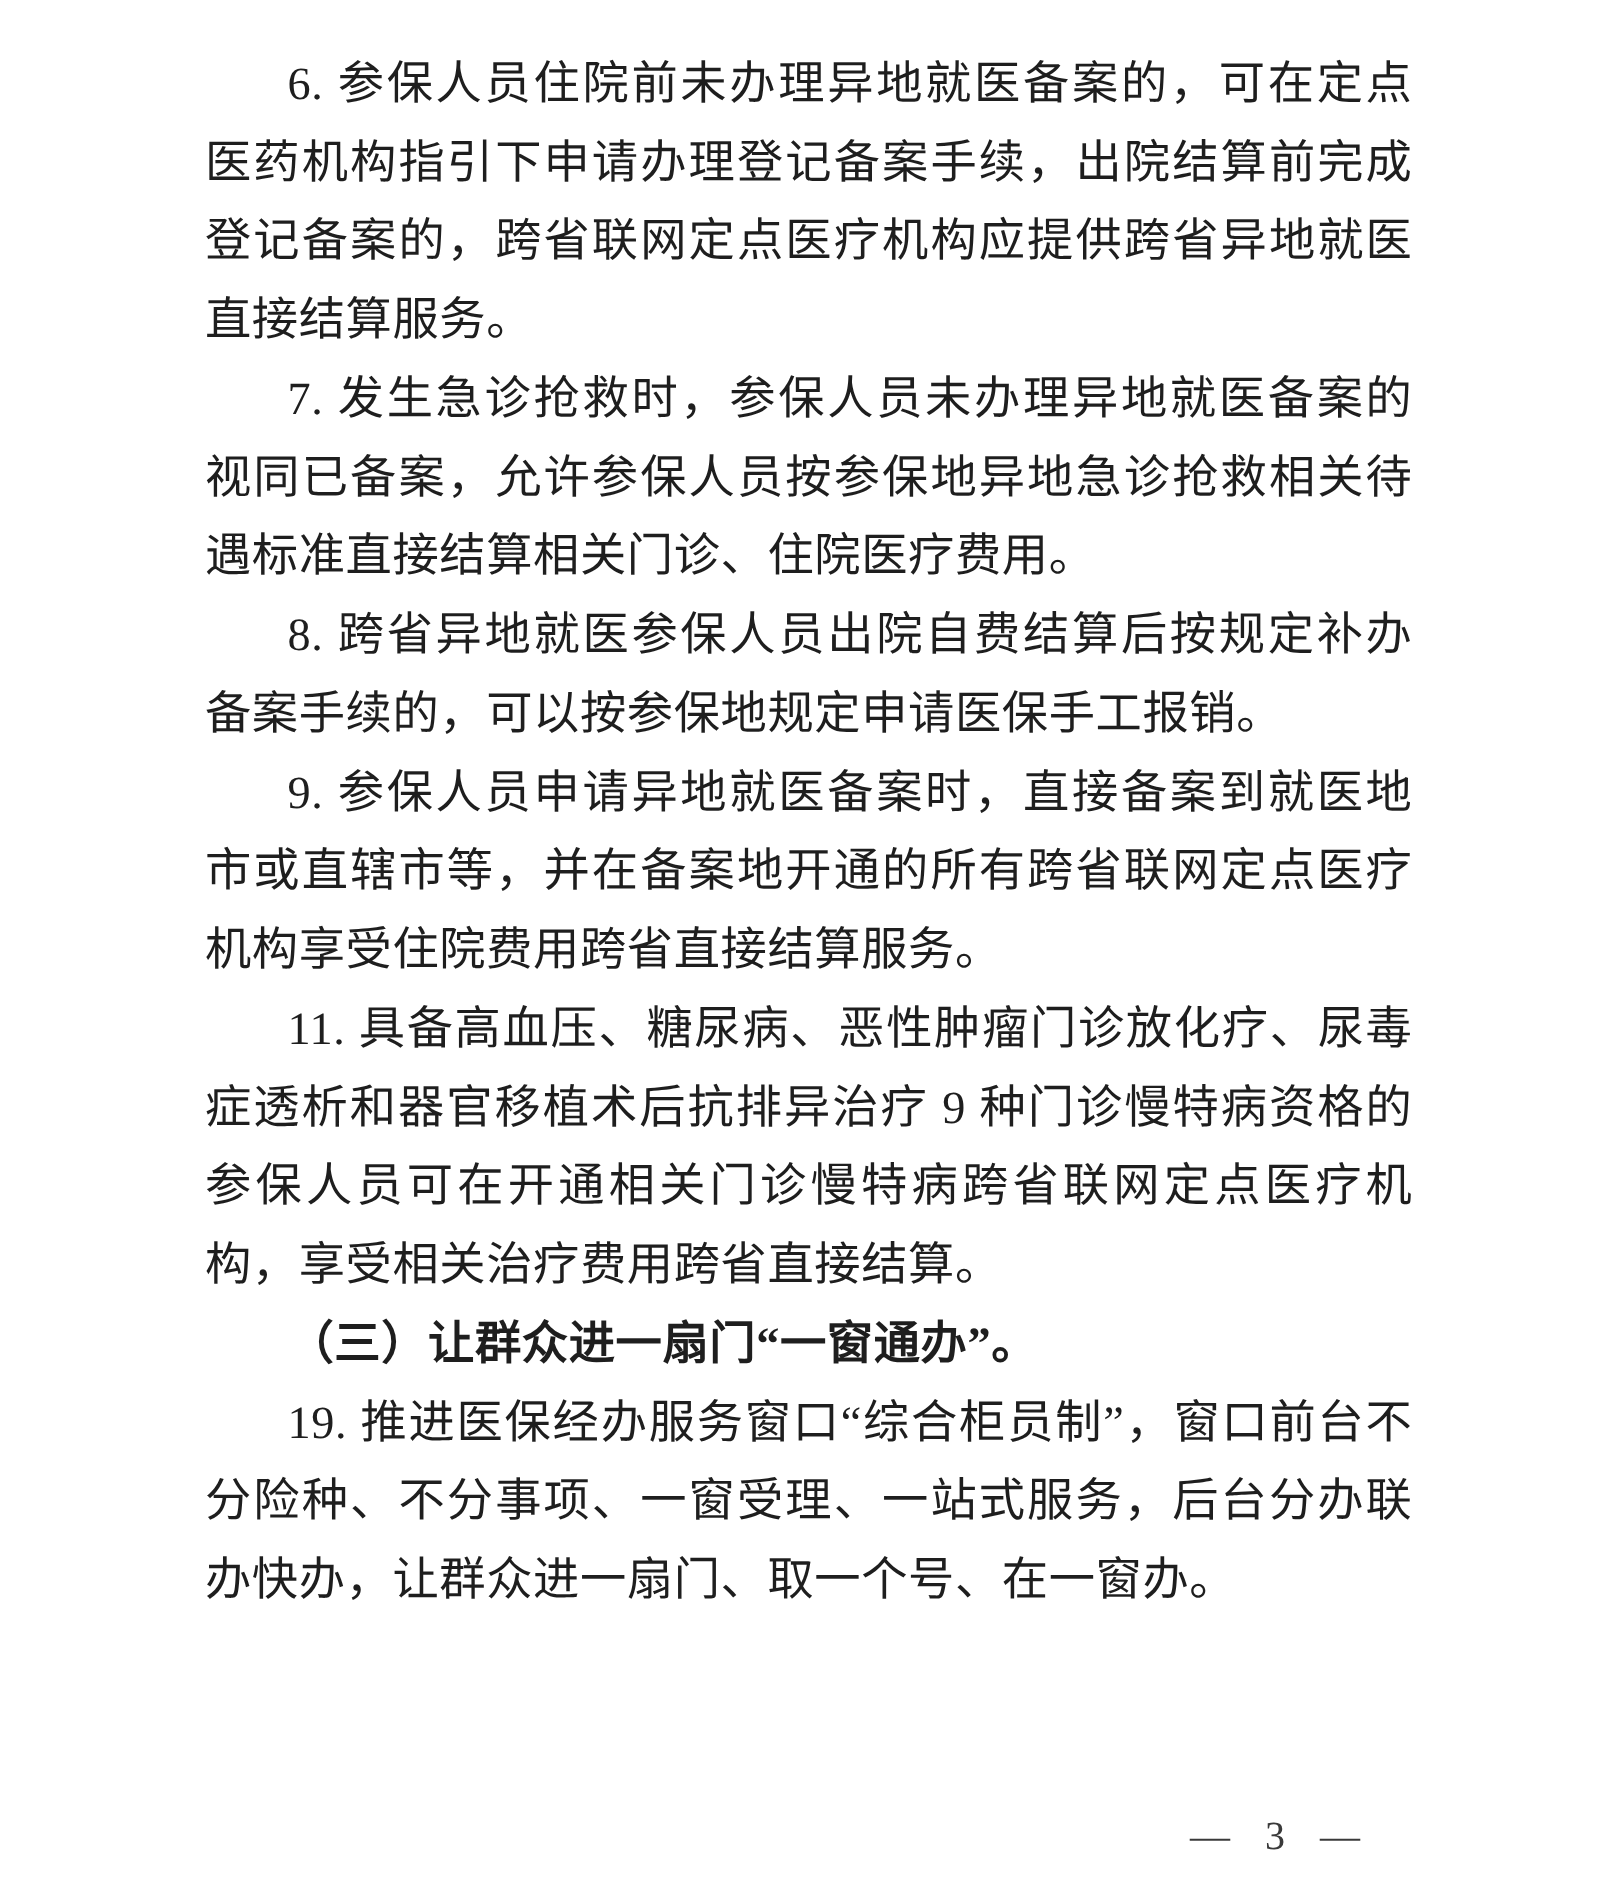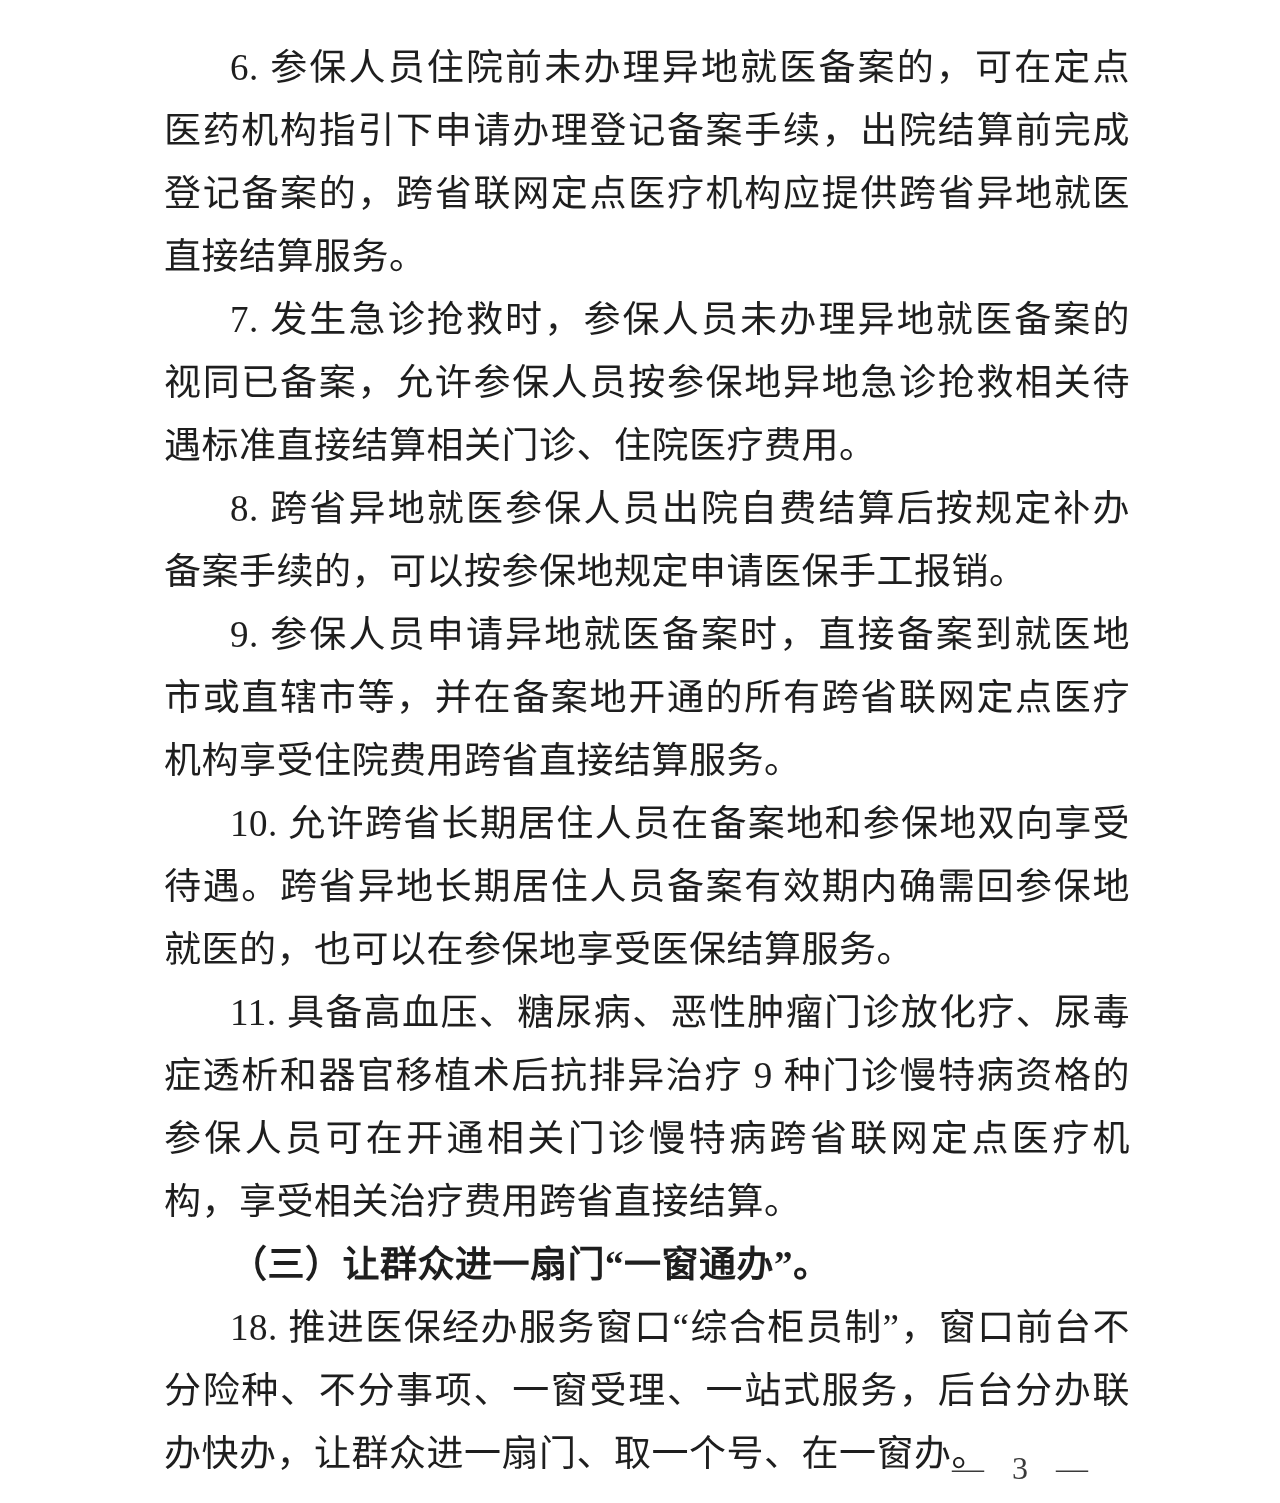--- a/index.html
+++ b/index.html
@@ -48,19 +48,18 @@
 </style>
 </head>
 <body>
 
 <div class="page">
   <div class="doc-body">
     <p class="para">6. 参保人员住院前未办理异地就医备案的，可在定点医药机构指引下申请办理登记备案手续，出院结算前完成登记备案的，跨省联网定点医疗机构应提供跨省异地就医直接结算服务。</p>
     <p class="para">7. 发生急诊抢救时，参保人员未办理异地就医备案的视同已备案，允许参保人员按参保地异地急诊抢救相关待遇标准直接结算相关门诊、住院医疗费用。</p>
     <p class="para">8. 跨省异地就医参保人员出院自费结算后按规定补办备案手续的，可以按参保地规定申请医保手工报销。</p>
     <p class="para">9. 参保人员申请异地就医备案时，直接备案到就医地市或直辖市等，并在备案地开通的所有跨省联网定点医疗机构享受住院费用跨省直接结算服务。</p>
-    <p class="para">10. 允许跨省长期居住人员在备案地和参保地双向享受待遇。跨省异地长期居住人员备案有效期内确需回参保地就医的，也可以在参保地享受医保结算服务。</p>
     <p class="para">11. 具备高血压、糖尿病、恶性肿瘤门诊放化疗、尿毒症透析和器官移植术后抗排异治疗 9 种门诊慢特病资格的参保人员可在开通相关门诊慢特病跨省联网定点医疗机构，享受相关治疗费用跨省直接结算。</p>
     <p class="para heading">（三）让群众进一扇门“一窗通办”。</p>
-    <p class="para">18. 推进医保经办服务窗口“综合柜员制”，窗口前台不分险种、不分事项、一窗受理、一站式服务，后台分办联办快办，让群众进一扇门、取一个号、在一窗办。</p>
+    <p class="para">19. 推进医保经办服务窗口“综合柜员制”，窗口前台不分险种、不分事项、一窗受理、一站式服务，后台分办联办快办，让群众进一扇门、取一个号、在一窗办。</p>
   </div>
   <div class="page-number">— 3 —</div>
 </div>
 
 </body></html>

